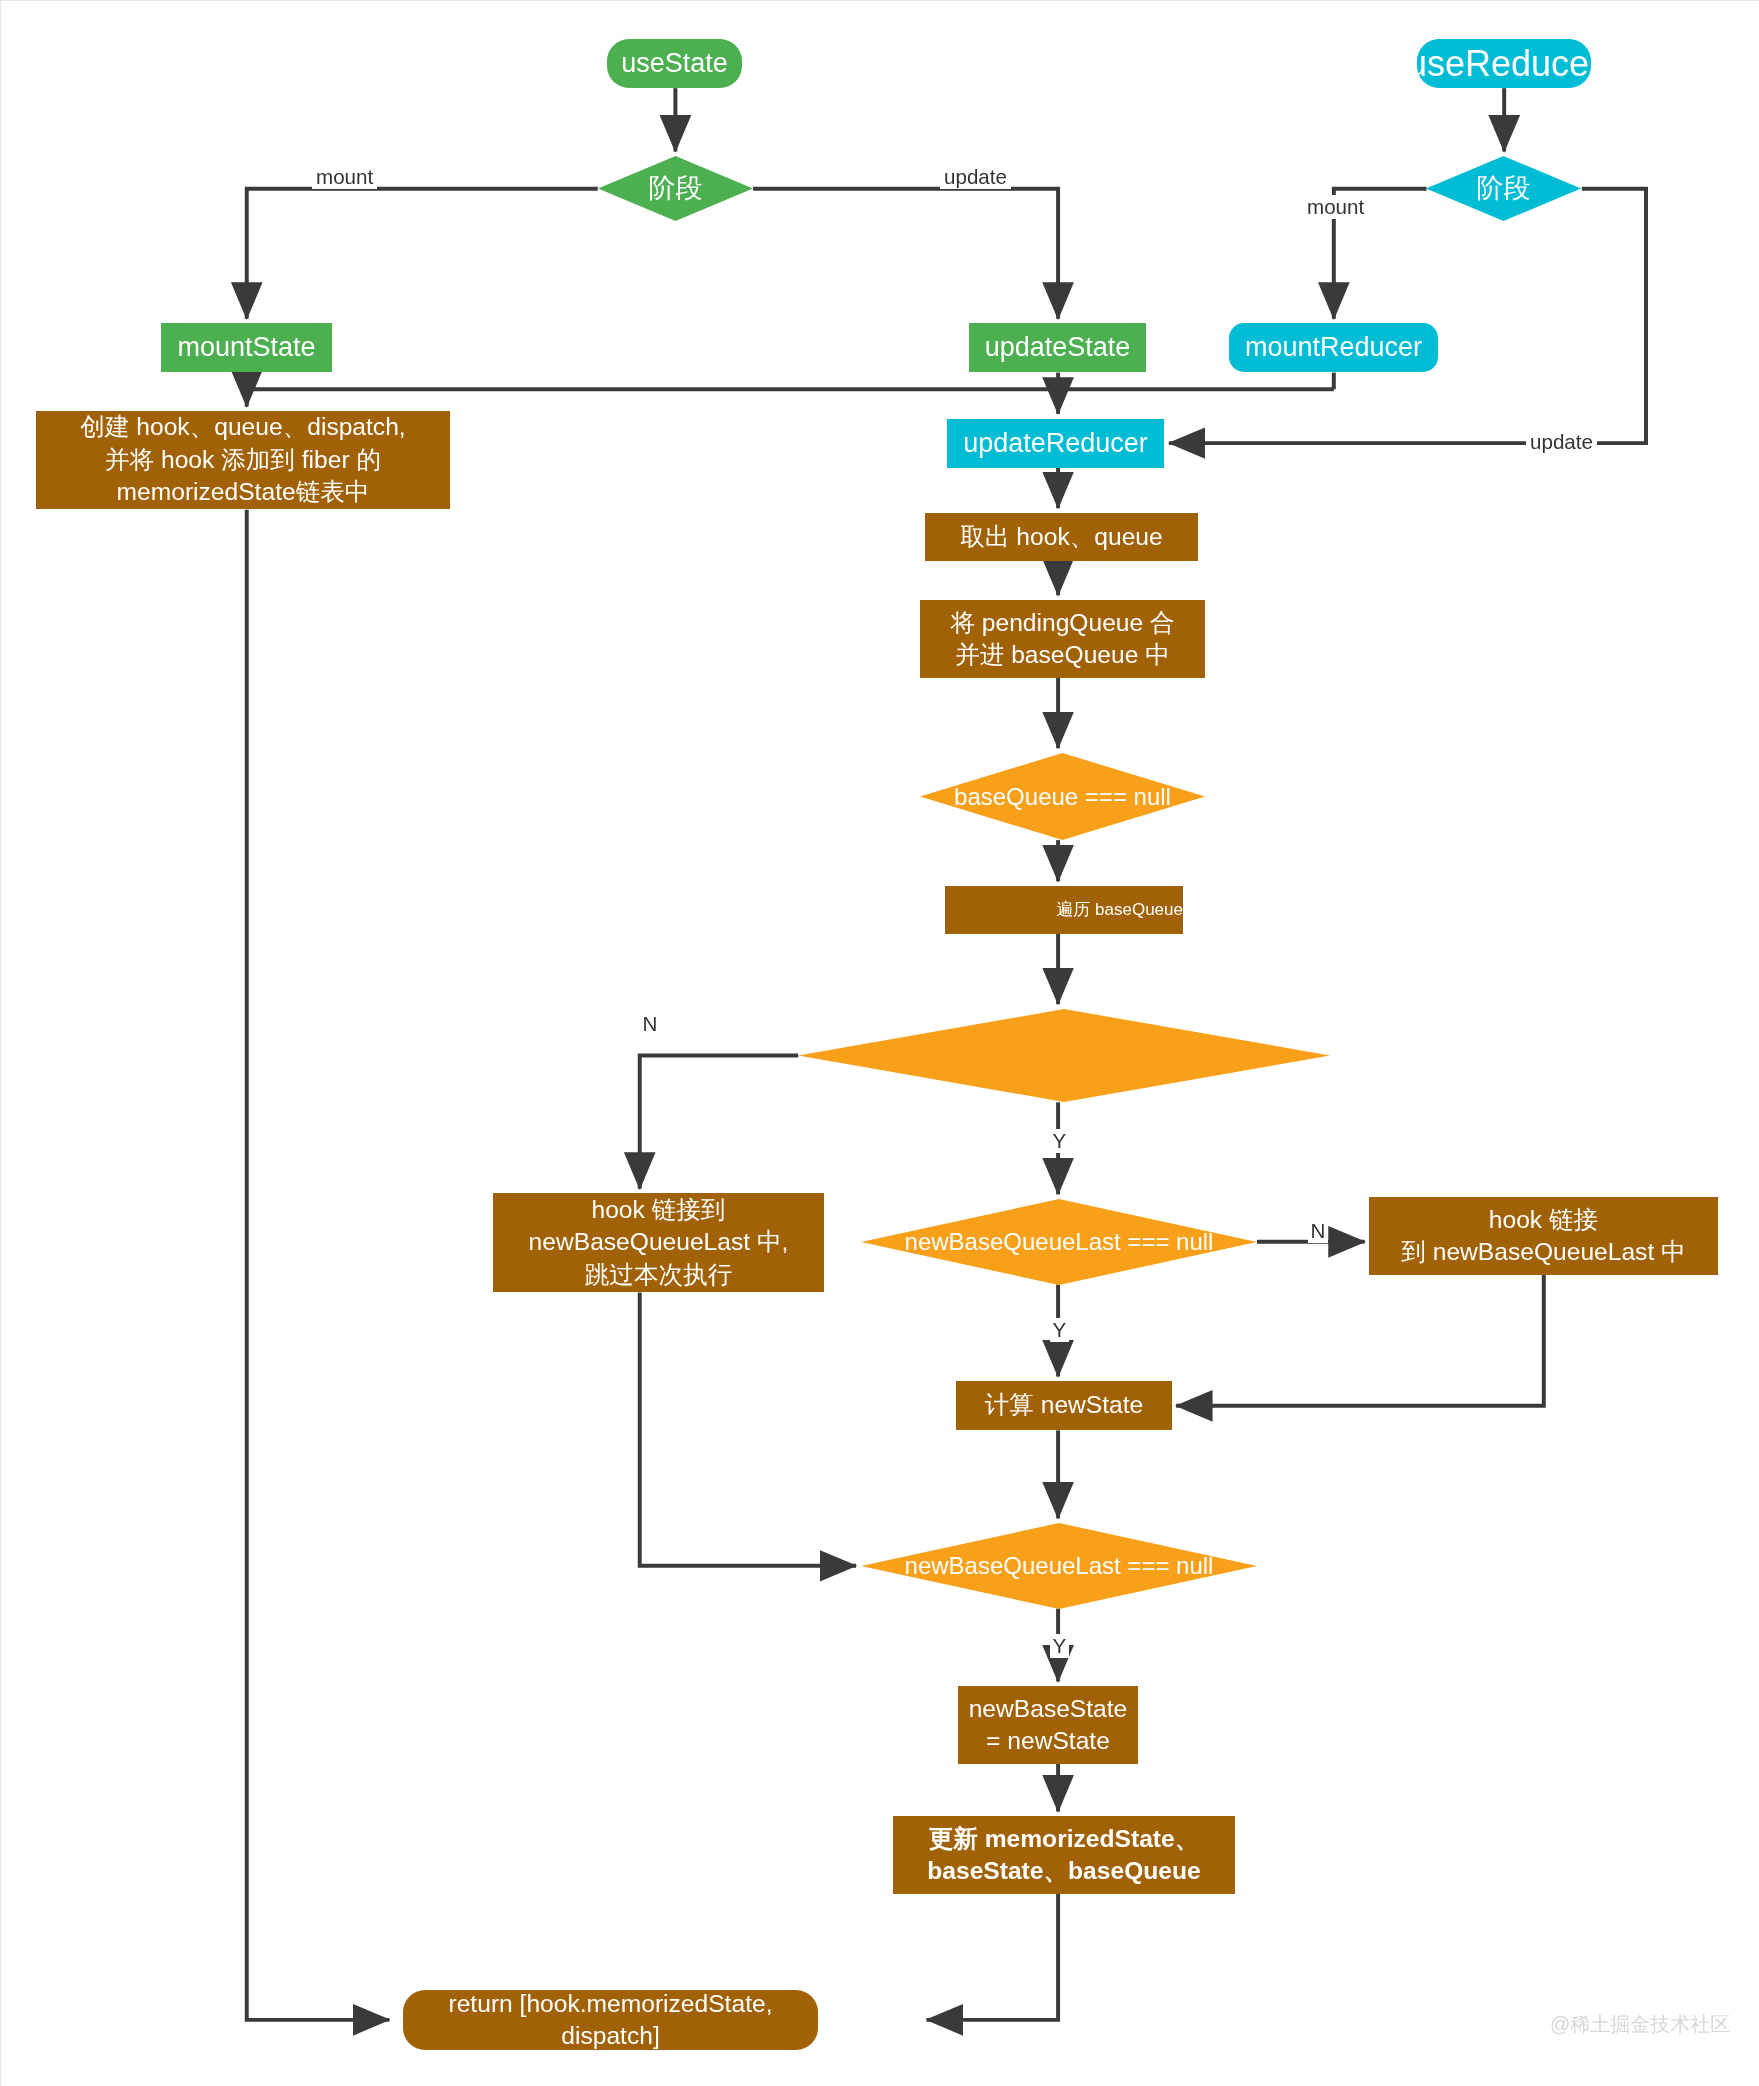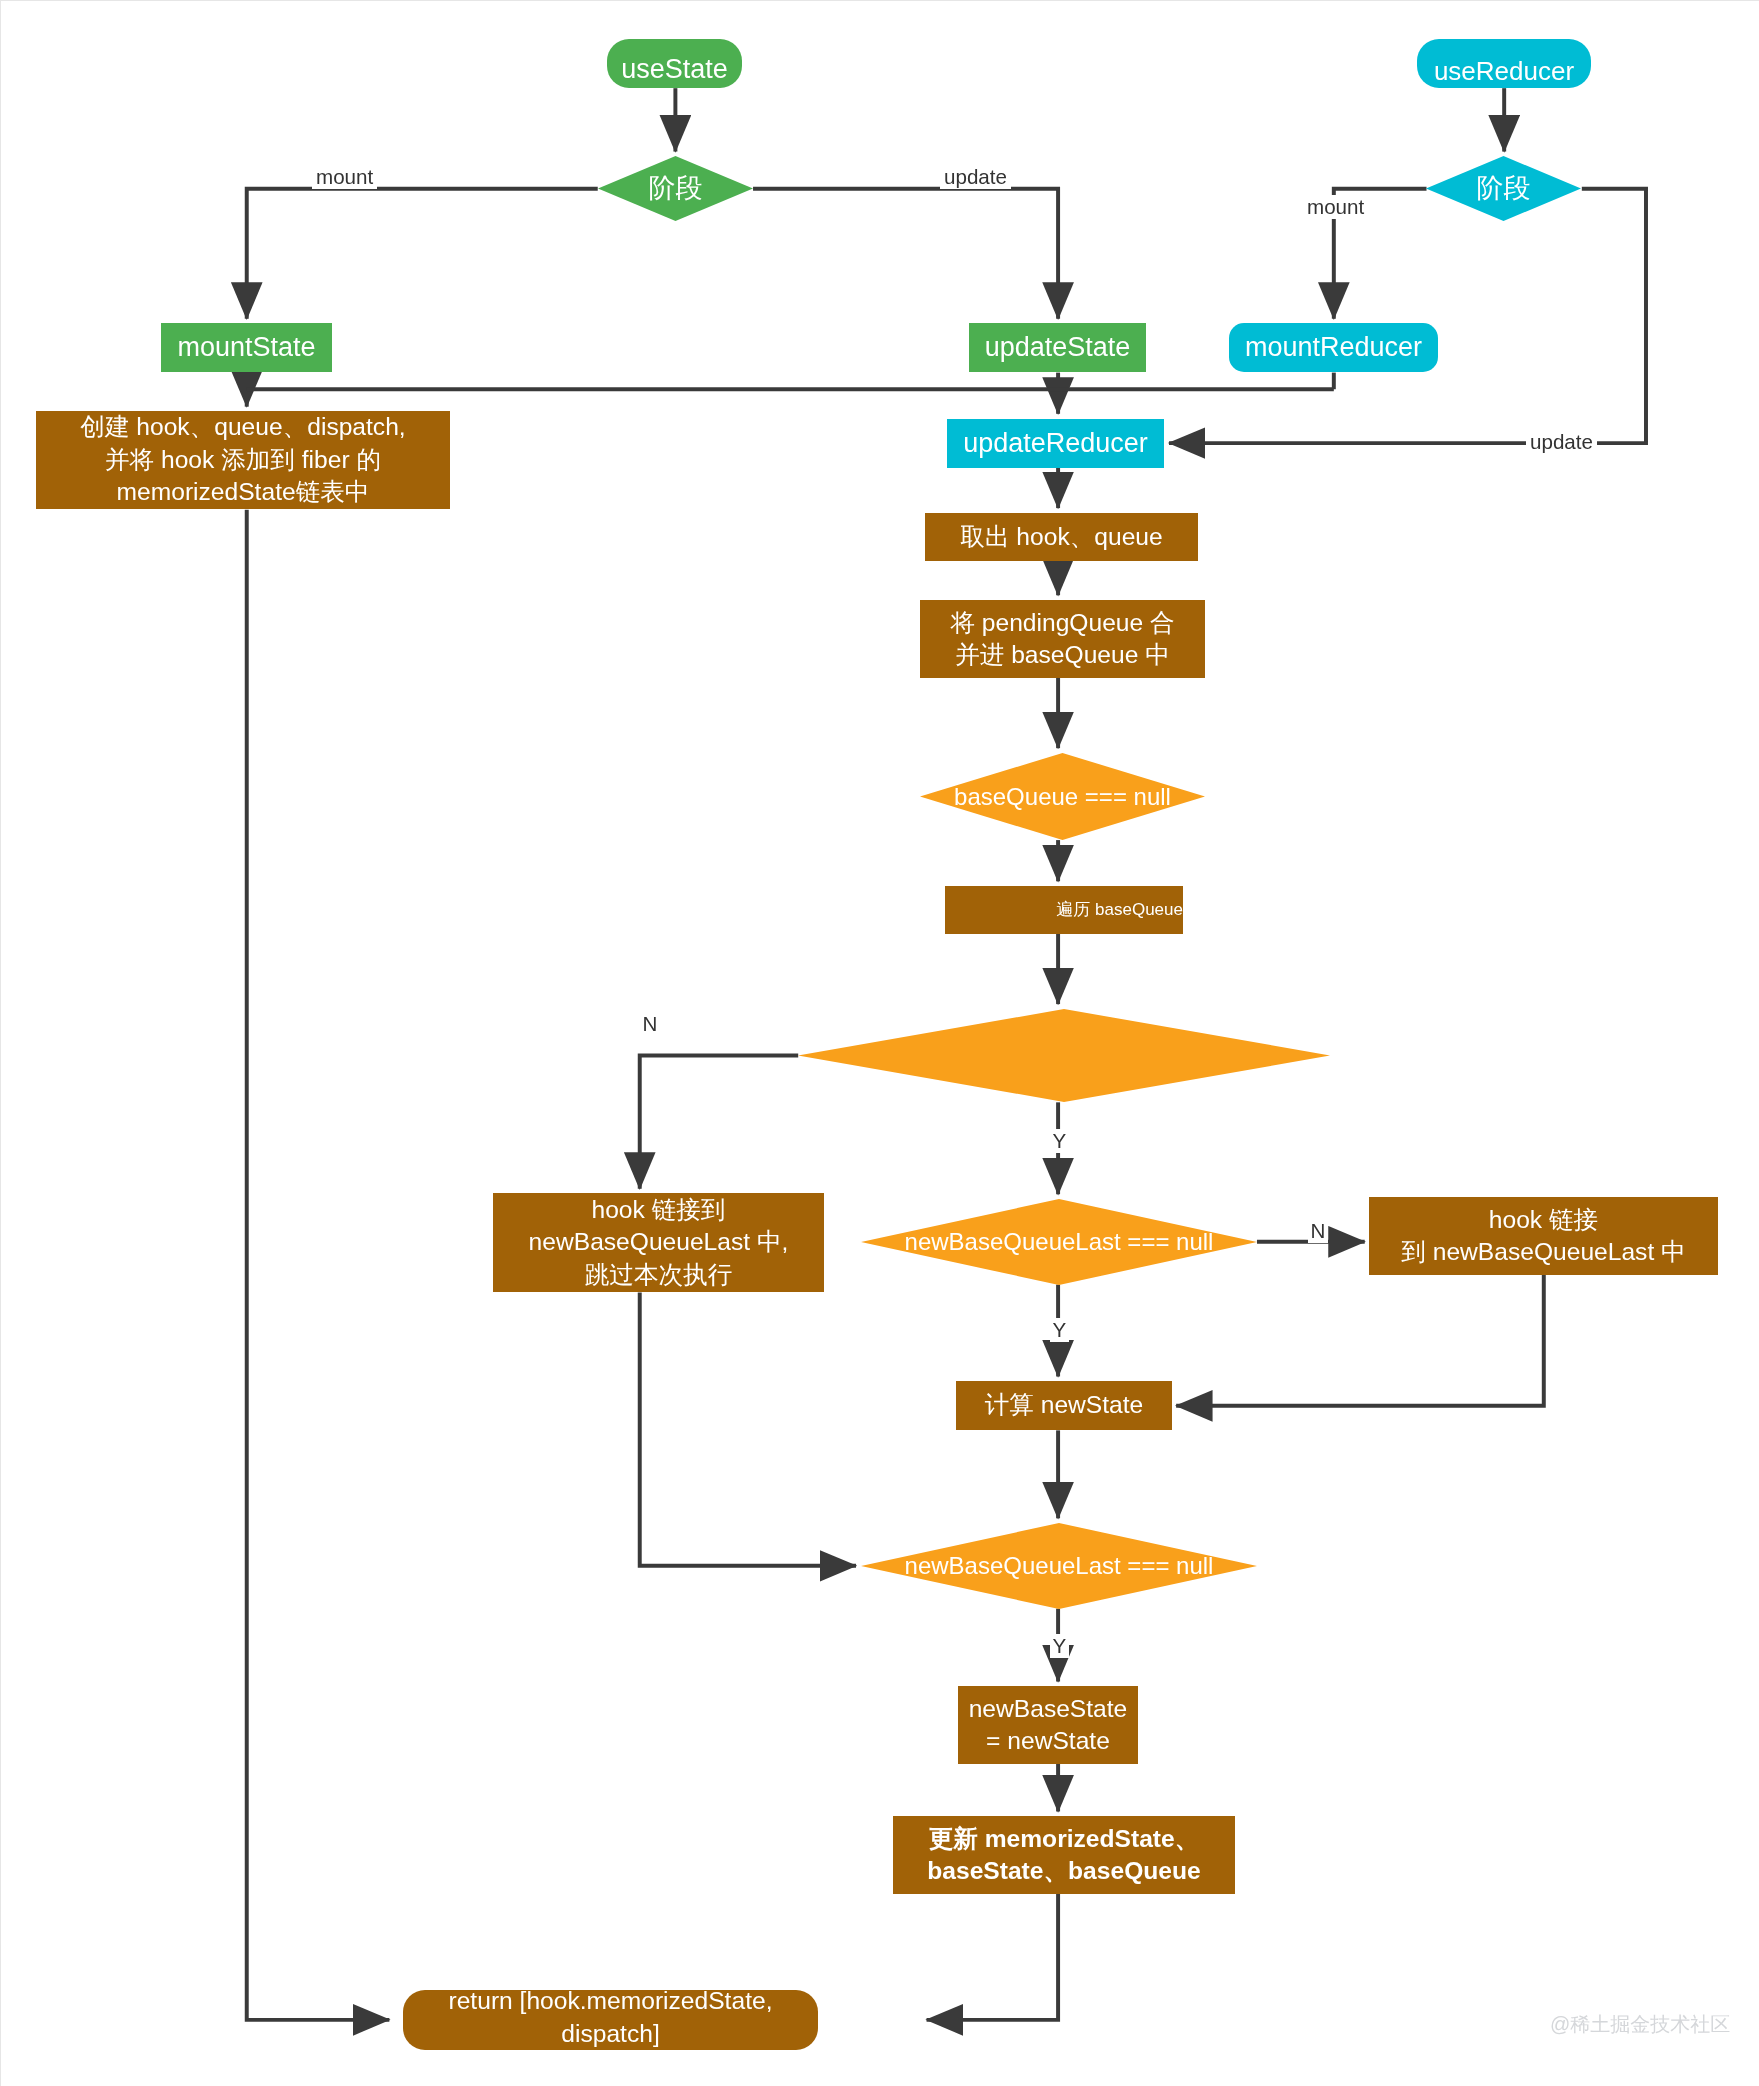--- a/index.html
+++ b/index.html
@@ -4,21 +4,21 @@
 <style>
   html,body{margin:0;padding:0;background:#ffffff;}
   body{font-family:"Liberation Sans","DejaVu Sans",sans-serif;}
   #canvas{position:relative;width:1760px;height:2087px;background:#ffffff;overflow:hidden;
           border:0.8px solid #e6e6e6;box-sizing:border-box;}
   #edges{position:absolute;left:0;top:0;width:1760px;height:2087px;}
   .node{position:absolute;display:flex;align-items:center;justify-content:center;
         text-align:center;color:#ffffff;box-sizing:border-box;line-height:1.32;
         white-space:pre-line;}
   .rect{ }
-  .rounded{border-radius:22px;align-items:flex-end;}
+  .rounded{border-radius:22px;}
   .diamond{background:transparent !important;}
   .diamond .dshape{position:absolute;left:0;top:0;width:100%;height:100%;}
   .diamond .dlabel{position:relative;z-index:2;width:130%;text-align:center;}
   .green{background:#4caf50;}
   .cyan{background:#00bcd4;}
   .orange{background:#a16207;}
   .elabel{position:absolute;color:#333333;font-size:20.6px;background:#ffffff;
           padding:0 4px;white-space:nowrap;}
   .branch{position:absolute;color:#333333;font-size:20.6px;background:#ffffff;
           padding:0 2.4px;white-space:nowrap;}
@@ -89,21 +89,21 @@
 
       <path d="M1334,2389 L1334,2548 L1168,2548" marker-end="url(#ah)"></path>
     </g>
   </svg>
 
   <div id="nodes">
       <div class="node green rounded" style="left: 606px; top: 38px; width: 135px; height: 49px; font-size: 27px;"><span>useState</span></div>
       <div class="node green diamond" style="left: 597px; top: 155px; width: 155px; height: 65px; font-size: 27px;"><svg class="dshape" viewBox="0 0 100 100" preserveAspectRatio="none">
           <polygon points="50,0 100,50 50,100 0,50" fill="#4caf50"></polygon>
         </svg><span class="dlabel">阶段</span></div>
-      <div class="node cyan rounded" style="left: 1416px; top: 38px; width: 174px; height: 49px; font-size: 26px;"><span>useReducer</span></div>
+      <div class="node cyan rounded" style="left: 1416px; top: 38px; width: 174px; height: 49px; font-size: 36px;"><span>useReducer</span></div>
       <div class="node cyan diamond" style="left: 1425px; top: 155px; width: 155px; height: 65px; font-size: 27px;"><svg class="dshape" viewBox="0 0 100 100" preserveAspectRatio="none">
           <polygon points="50,0 100,50 50,100 0,50" fill="#00bcd4"></polygon>
         </svg><span class="dlabel">阶段</span></div>
       <div class="node green rect" style="left: 160px; top: 322px; width: 171px; height: 49px; font-size: 27px;"><span>mountState</span></div>
       <div class="node green rect" style="left: 968px; top: 322px; width: 177px; height: 49px; font-size: 27px;"><span>updateState</span></div>
       <div class="node cyan rect" style="left: 1228px; top: 322px; width: 209px; height: 49px; font-size: 27px; border-radius: 15px;"><span>mountReducer</span></div>
       <div class="node orange rect" style="left: 35px; top: 410px; width: 414px; height: 98px; font-size: 24.6px;"><span>创建 hook、queue、dispatch,
 并将 hook 添加到 fiber 的
 memorizedState链表中</span></div>
       <div class="node cyan rect" style="left: 946px; top: 418px; width: 217px; height: 49px; font-size: 27px;"><span>updateReducer</span></div>

